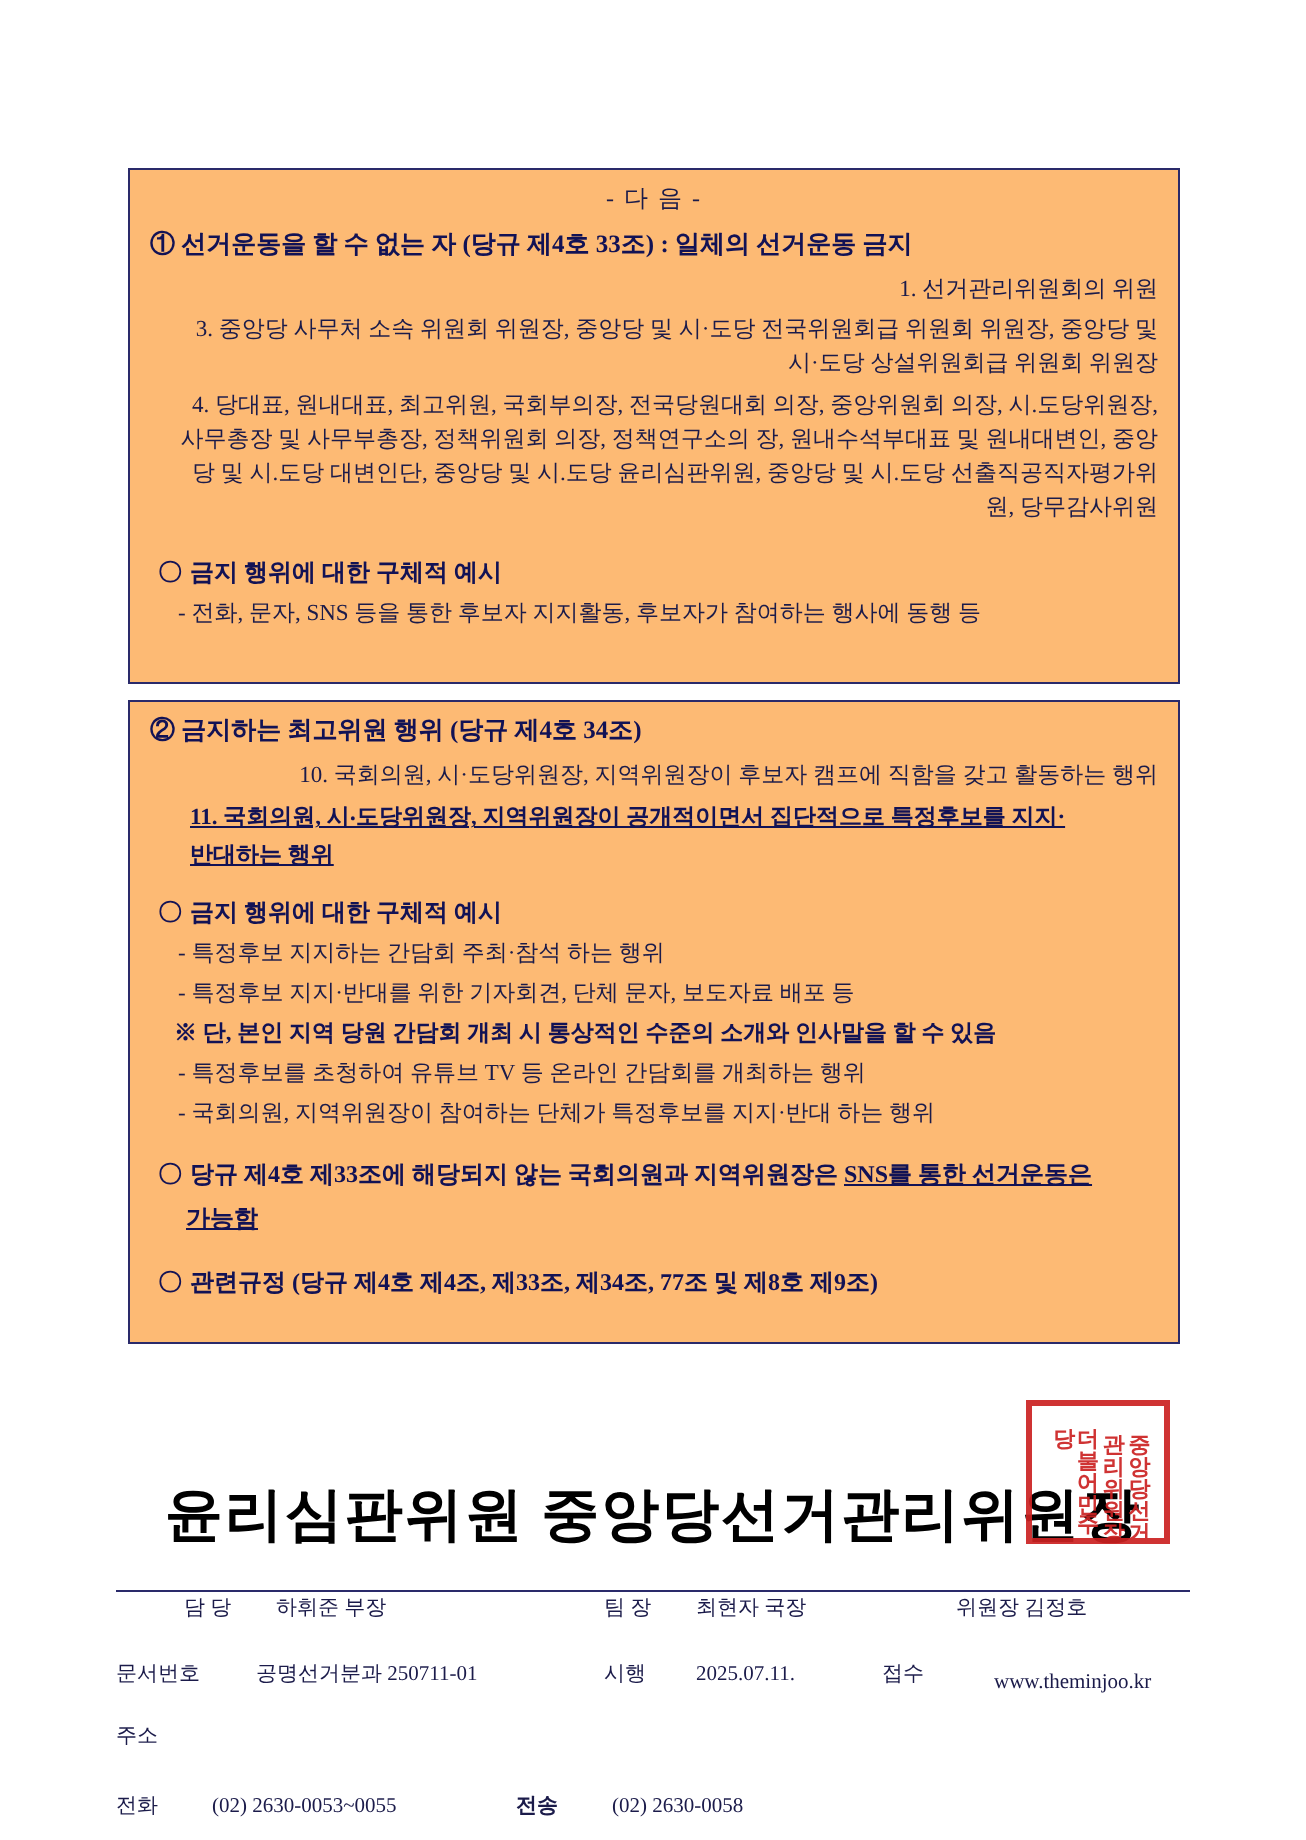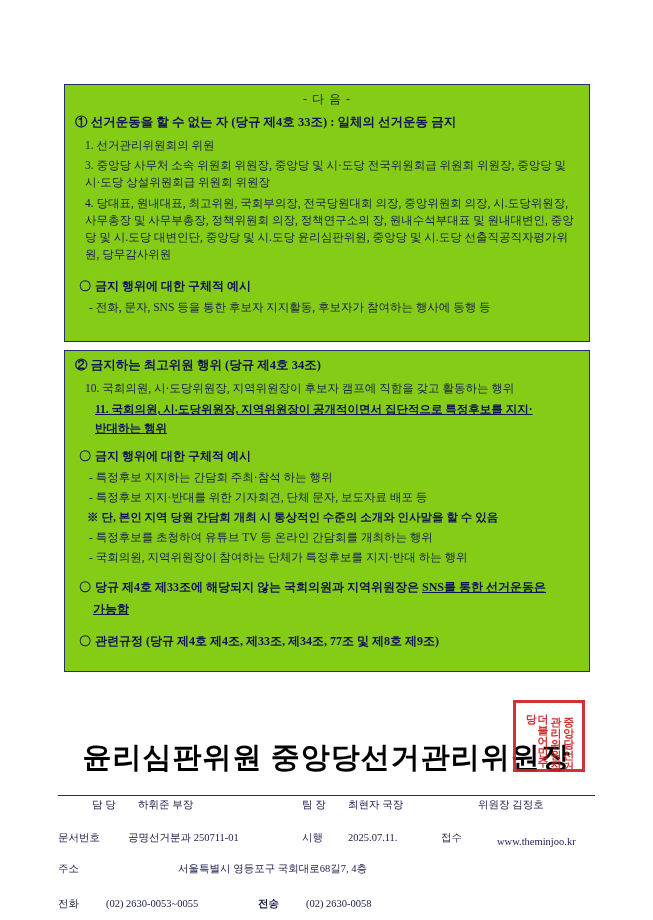--- a/index.html
+++ b/index.html
@@ -21,21 +21,21 @@
     height: 920px;
     box-sizing: border-box;
     padding: 0;
   }
 
   
   .box {
     position: absolute;
     border: 1px solid #2a2a6a;
     box-sizing: border-box;
-    background: #84cc16;
+    background: #fdba74;
   }
   #box-1 {
     left: 64px;
     top: 84px;
     width: 526px;
     height: 258px;
     padding: 6px 10px 4px 10px;
   }
   #box-2 {
     left: 64px;
@@ -61,20 +61,21 @@
     line-height: 1.35;
     color: #121255;
   }
 
   .item {
     font-size: 11.5px;
     line-height: 1.5;
     margin: 0 0 3px 0;
     padding-left: 10px;
     color: #1b1b4a;
+    text-align: right;
   }
   .spacer-md { height: 11px; }
 
   .bullet-head {
     font-size: 12px;
     font-weight: bold;
     margin: 0 0 4px 0;
     padding-left: 4px;
     line-height: 1.45;
     color: #121255;
@@ -265,21 +266,20 @@
   <div class="foot foot-row" id="foot-r2">
     <span class="fcell" style="left:0px;">문서번호</span>
     <span class="fcell" style="left:70px;">공명선거분과 250711-01</span>
     <span class="fcell" style="left:244px;">시행</span>
     <span class="fcell" style="left:290px;">2025.07.11.</span>
     <span class="fcell" style="left:383px;">접수</span>
   </div>
 
   <div class="foot foot-row" id="foot-r3">
     <span class="fcell" style="left:0px;">주소</span>
-    <span class="fcell" style="left:120px;">서울특별시 영등포구 국회대로68길7, 4층</span>
   </div>
 
   <div class="site">www.theminjoo.kr</div>
 
   <div class="foot foot-row" id="foot-r4">
     <span class="fcell" style="left:0px;">전화</span>
     <span class="fcell" style="left:48px;">(02) 2630-0053~0055</span>
     <span class="fcell" style="left:200px;font-weight:bold;">전송</span>
     <span class="fcell" style="left:248px;">(02) 2630-0058</span>
   </div>

